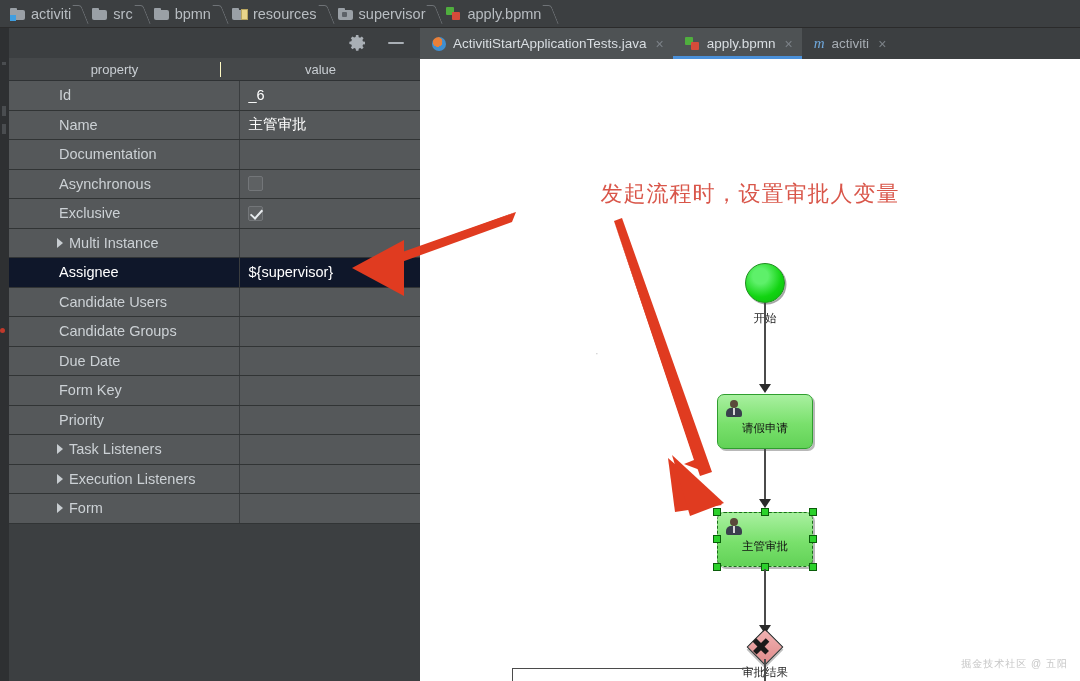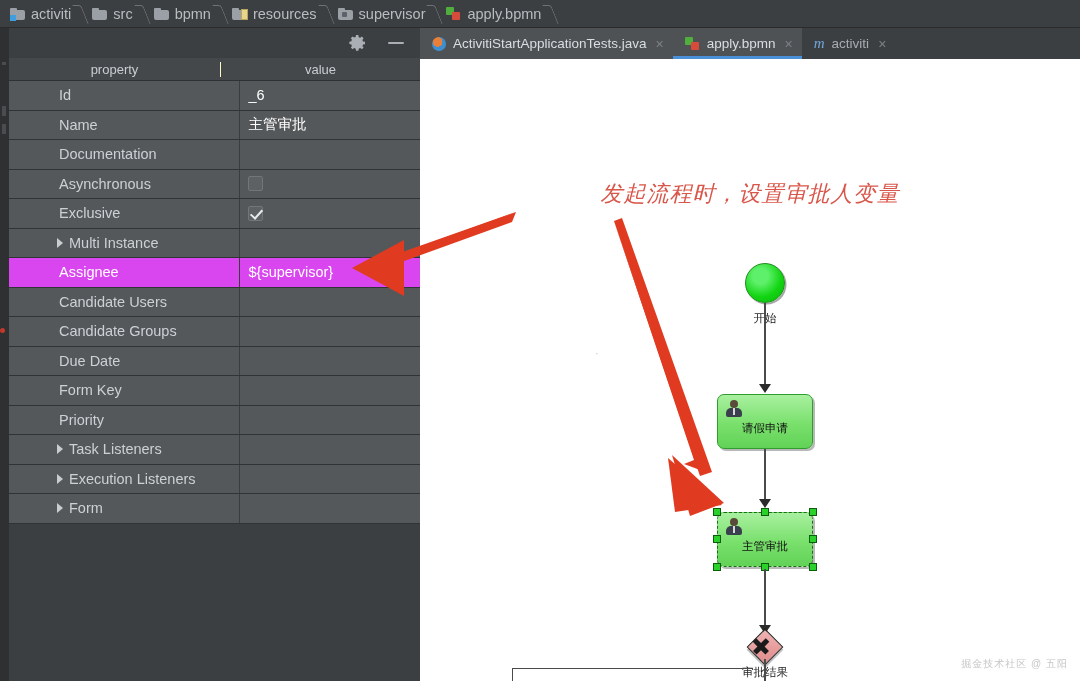--- a/index.html
+++ b/index.html
@@ -97,21 +97,21 @@
     color: #c9ced3; font-size: 13px; text-align: center;
   }
   .th-prop { width: 212px; border-right: 1px solid #fef9c3; }
   .th-val  { width: 199px; }
 
   .row {
     display: flex; height: 29.5px; align-items: center;
     border-bottom: 1px solid #313435;
     background: #55585a;
   }
-  .row.selected { background: #d946ef; }
+  .row.selected { background: #0f172a; }
   .cell-prop {
     width: 212px; height: 100%;
     display: flex; align-items: center;
     padding-left: 10px;
     border-right: 1px solid #3a3d3f;
     color: #ccd1d5; font-size: 14.5px; margin-left: 40px;
   }
   .row.selected .cell-prop { color: #ffffff; }
   .cell-val {
     width: 199px; height: 100%;
@@ -166,21 +166,20 @@
   .ic-m { color: #6fa8dc; font-size: 15px; font-style: italic; font-family: "Liberation Serif", serif; }
 
   .canvas {
     position: absolute; left: 0; top: 31px; width: 660px; height: 622px;
     background: #ffffff; overflow: hidden;
   }
   .annot-title {
     position: absolute; left: 130px; top: 120px; width: 400px;
     color: #d9564a; font-size: 22px; text-align: center; letter-spacing: 1px;
     font-family: "DejaVu Sans", sans-serif;
-    font-style: italic;
   }
   .node-label { position: absolute; font-size: 11.5px; color: #1d1d1d; text-align: center; }
 
   .start-ev {
     position: absolute; left: 325px; top: 204px; width: 40px; height: 40px;
     border-radius: 50%;
     background: radial-gradient(circle at 38% 32%, #5ef06a 0 22%, #12d412 60%, #0bb70b 100%);
     border: 1.5px solid #1f8c1f;
     box-shadow: 1.5px 1.5px 0 rgba(0,0,0,.35);
   }

